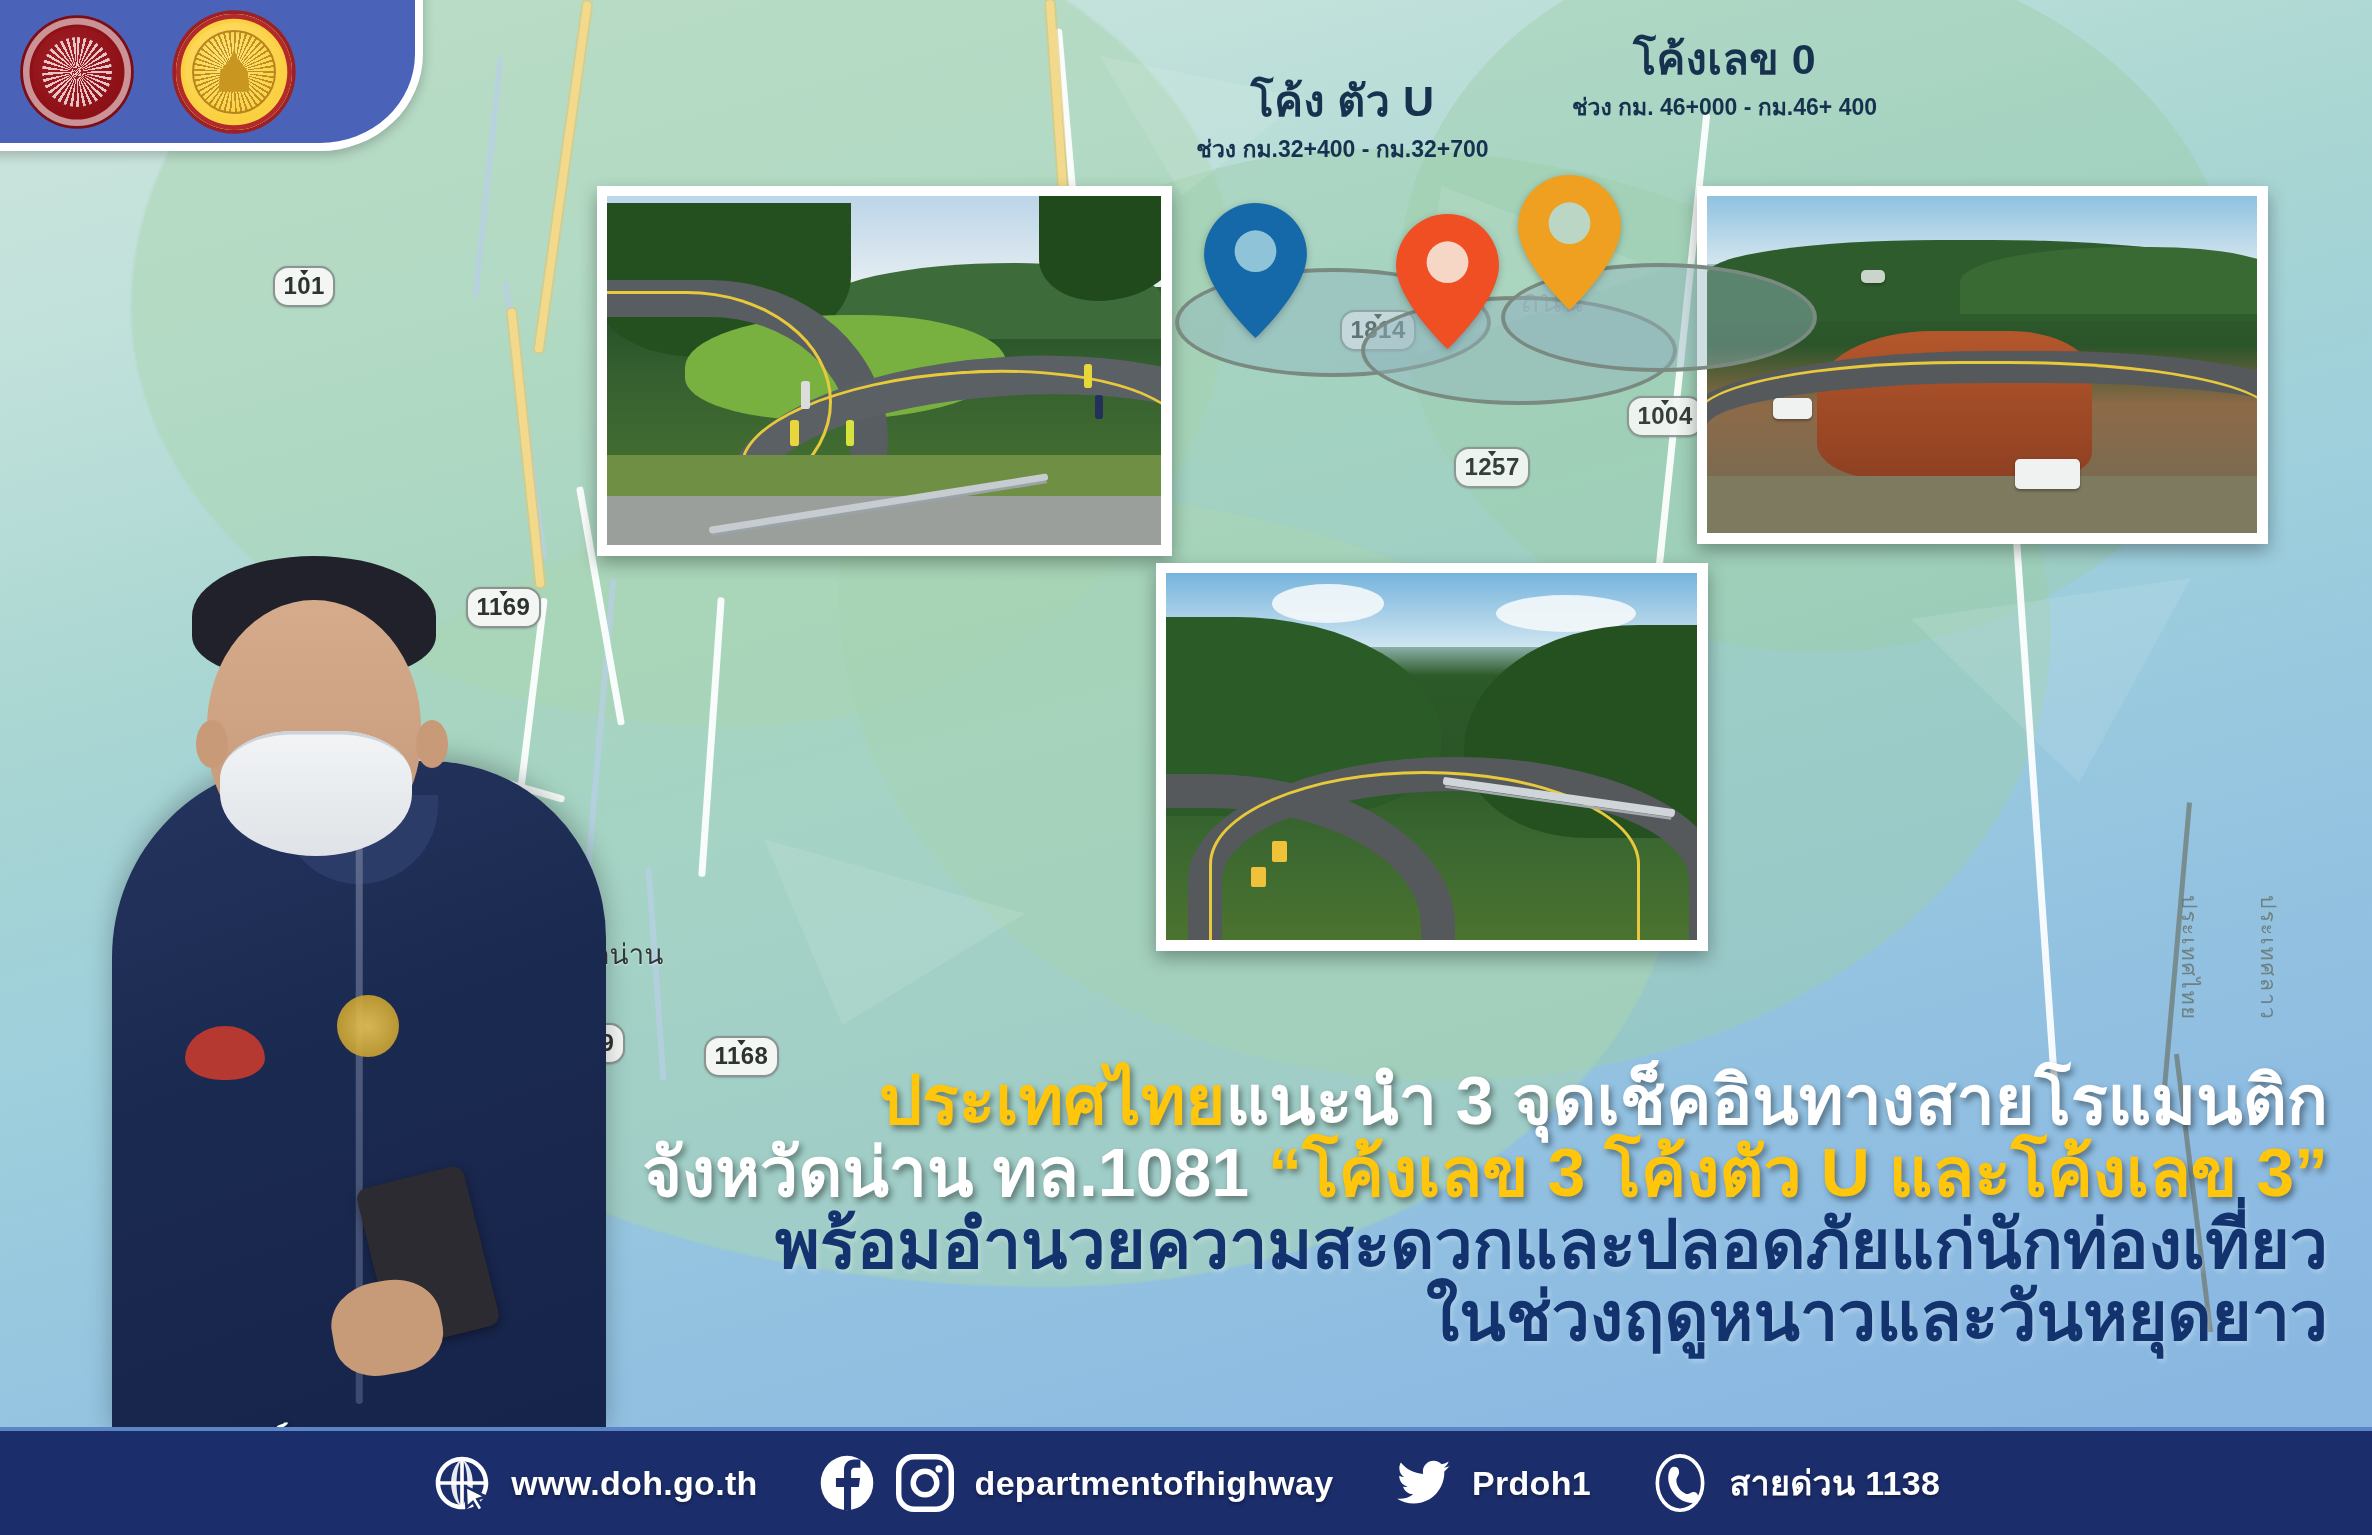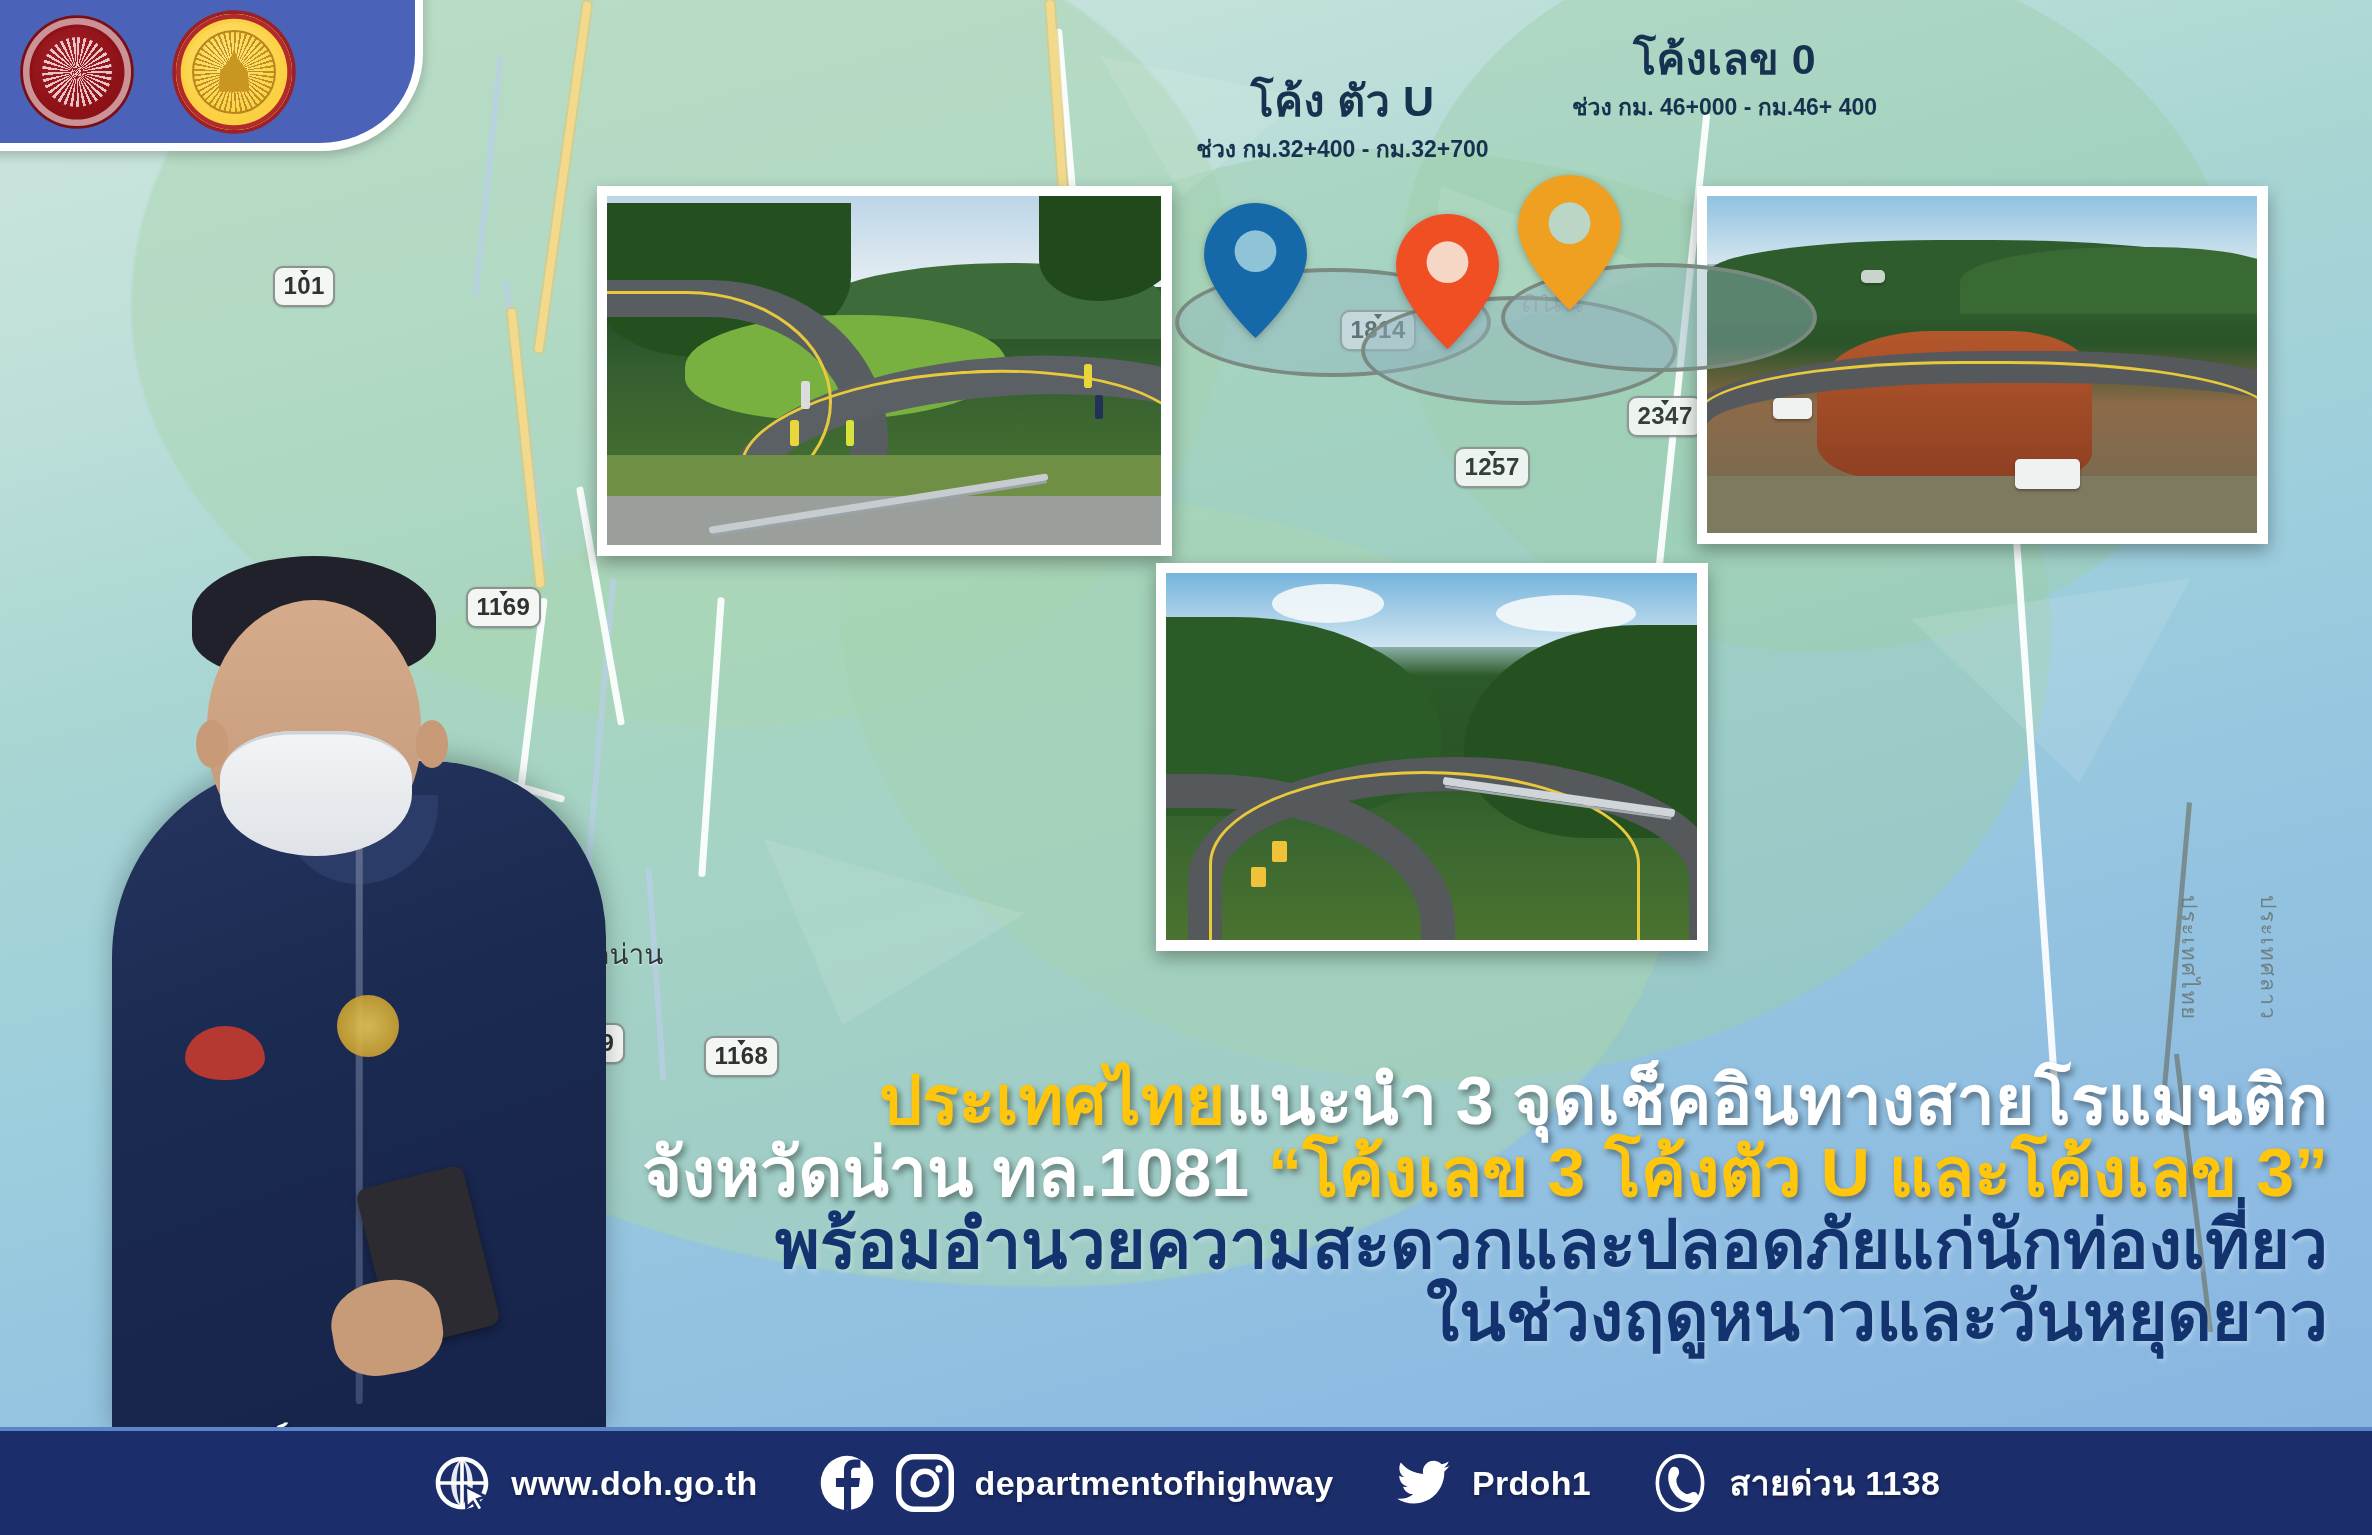--- a/index.html
+++ b/index.html
@@ -12,21 +12,21 @@
             background:rgba(170,214,178,.55);filter:blur(0.9px);}
   .map-land2{position:absolute;border-radius:44% 56% 50% 50%/48% 52% 48% 52%;
              background:rgba(158,207,170,.45);}
   .facet{position:absolute;background:rgba(255,255,255,.10);}
   .river{position:absolute;background:#b9cfe8;opacity:.7;border-radius:2.8px;}
   .road-y{position:absolute;background:#f2d98c;border-radius:3.7px;box-shadow:0 0 0 1.9px rgba(225,198,110,.6);}
   .road-w{position:absolute;background:#ffffff;opacity:.92;border-radius:2.8px;}
   .border-line{position:absolute;background:#6f7b74;opacity:.75;}
 
   
-  .shield{position:absolute;background:#f4f6f4;border:2.8px solid #8b9490;border-radius:10px;
+  .shield{position:absolute;background:#f4f6f4;border:2.8px solid #8b9490;border-radius:15px;
           color:#2c3330;font-weight:700;font-size:24px;line-height:32px;text-align:center;
           padding:1.9px 8.4px 2.8px;box-shadow:0 0.9px 1.9px rgba(0,0,0,.18);letter-spacing:0.5px;}
   .shield:before{content:"";position:absolute;left:50%;top:1.9px;transform:translateX(-50%);
           width:8.4px;height:5.6px;background:#2c3330;clip-path:polygon(0 0,100% 0,50% 100%);}
   .shield-blue{position:absolute;background:#1f6fc4;border:2.8px solid #e4c84a;border-radius:3.7px;
           color:#f0d86a;font-weight:700;font-size:25px;line-height:32px;text-align:center;padding:1.9px 9.3px 2.8px;}
   .place{position:absolute;color:#2f3a3a;font-size:28px;font-weight:400;text-shadow:0 0.9px 1.9px rgba(255,255,255,.7);}
   .ctry{position:absolute;color:#697774;font-size:21.4px;writing-mode:vertical-rl;opacity:.85;letter-spacing:1.9px;}
 
   
@@ -197,21 +197,21 @@
 
     <div class="shield" style="left:308px;top:3.7px;">1336</div>
     <div class="shield-blue" style="left:296px;top:54px;">4007</div>
     <div class="shield" style="left:273px;top:266px;">101</div>
     <div class="shield" style="left:466px;top:587px;">1169</div>
     <div class="shield-blue" style="left:491px;top:837px;">4019</div>
     <div class="shield" style="left:550px;top:1023px;">1169</div>
     <div class="shield" style="left:704px;top:1036px;">1168</div>
     <div class="shield" style="left:1340px;top:310px;opacity:.92;">1814</div>
     <div class="shield" style="left:1454px;top:447px;opacity:.92;">1257</div>
-    <div class="shield" style="left:1627px;top:396px;opacity:.92;">2347</div>
+    <div class="shield" style="left:1627px;top:396px;opacity:.92;">1004</div>
 
     <div class="place" style="left:527px;top:932px;">จังหวัดน่าน</div>
     <div class="place" style="left:1520px;top:275px;color:#9b7b90;font-size:32px;opacity:.55;">ถนน</div>
     <div class="ctry" style="left:2172px;top:895px;">ประเทศไทย</div>
     <div class="ctry" style="left:2251px;top:895px;">ประเทศลาว</div>
   </div>
 
   <div class="seal-badge">
     <div class="seal seal-red"></div>
     <div class="seal seal-gold">

